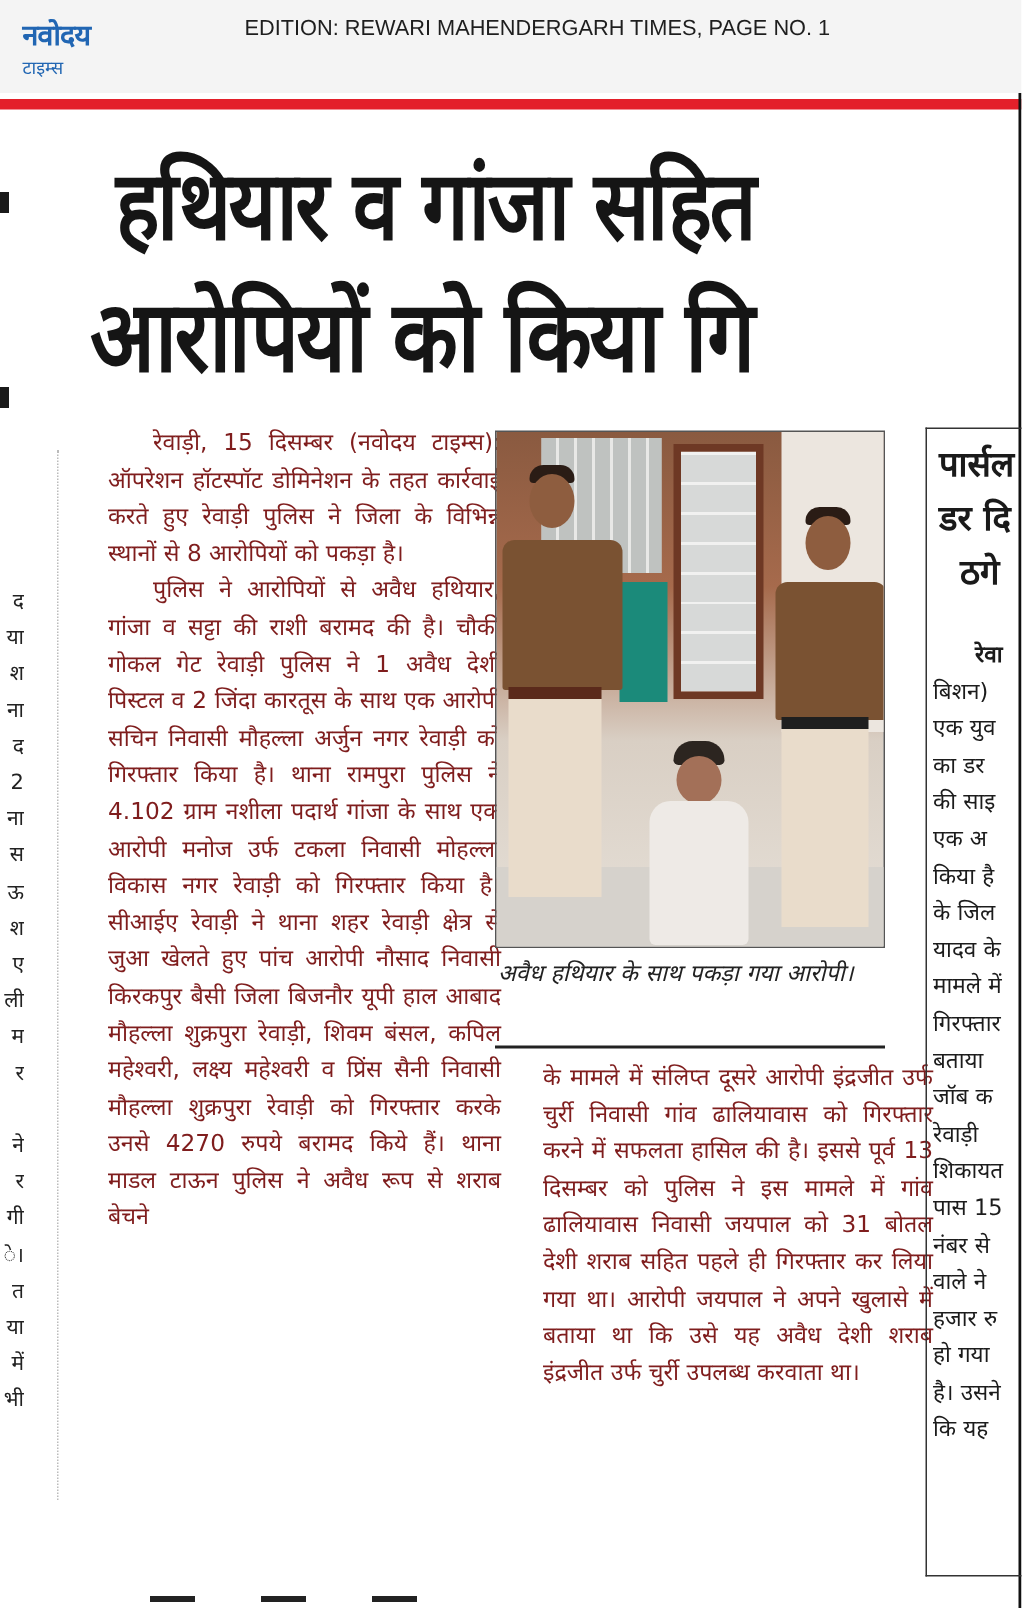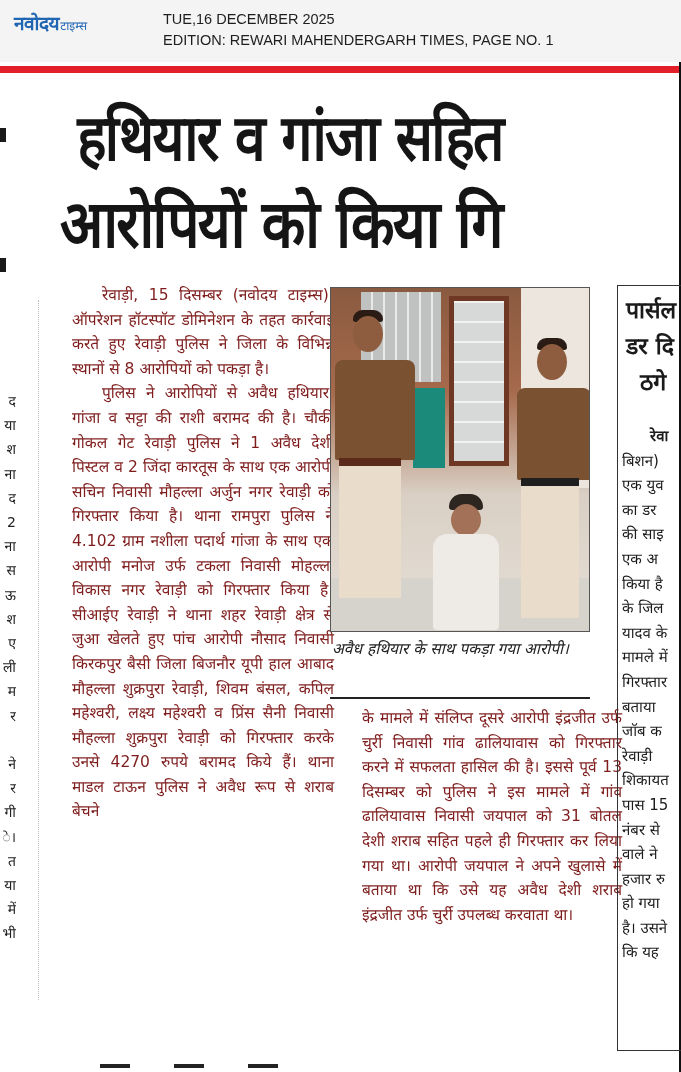--- a/index.html
+++ b/index.html
@@ -1,21 +1,21 @@
 <!DOCTYPE html>
 <html><head>
 <meta charset="utf-8">
 <style>
   * { box-sizing: border-box; margin: 0; padding: 0; }
   html, body { width: 681px; height: 1072px; overflow: hidden; background: #ffffff; }
   body { position: relative; font-family: "DejaVu Sans", sans-serif; color: #1a1a1a; }
 
   
   .topbar { position: absolute; left: 0; top: 0; width: 681px; height: 62px; background: #f4f4f4; }
-  .logo { position: absolute; left: 14px; top: 10px; display: flex; align-items: baseline; }
+  .logo { position: absolute; left: 14px; top: 10px; display: flex; align-items: baseline; flex-direction: column; }
   .logo-main { font-family: "DejaVu Sans", sans-serif; font-weight: bold; font-size: 19px; color: #2166b3; letter-spacing: -0.5px; }
   .logo-sub { font-family: "DejaVu Sans", sans-serif; font-size: 12px; color: #2166b3; margin-left: 1px; }
   .edition { position: absolute; left: 163px; top: 9px; font-family: "Liberation Sans", sans-serif; font-size: 14.5px; line-height: 21px; color: #1e1e1e; }
   .edition div { white-space: nowrap; }
   .redline { position: absolute; left: 0; top: 66px; width: 681px; height: 7px; background: #e3202a; }
   .right-edge { position: absolute; left: 679px; top: 62px; width: 2px; height: 1010px; background: #111; }
 
   
   .leftcut { position: absolute; left: 0; top: 80px; width: 16px; height: 992px; overflow: hidden; }
   .leftcut .blk { position: absolute; left: 0; width: 6px; background: #1a1a1a; }
@@ -71,21 +71,20 @@
 </style>
 </head>
 <body>
 
 <div class="topbar">
   <div class="logo">
     <span class="logo-main">नवोदय</span>
     <span class="logo-sub">टाइम्स</span>
   </div>
   <div class="edition">
-    <div>TUE,16 DECEMBER 2025</div>
     <div>EDITION: REWARI MAHENDERGARH TIMES, PAGE NO. 1</div>
   </div>
 </div>
 <div class="redline"></div>
 <div class="right-edge"></div>
 
 <div class="leftcut">
   <div class="blk" style="top:48px;height:14px;"></div>
   <div class="blk" style="top:178px;height:14px;"></div>
   <div class="chars" id="leftchars">

